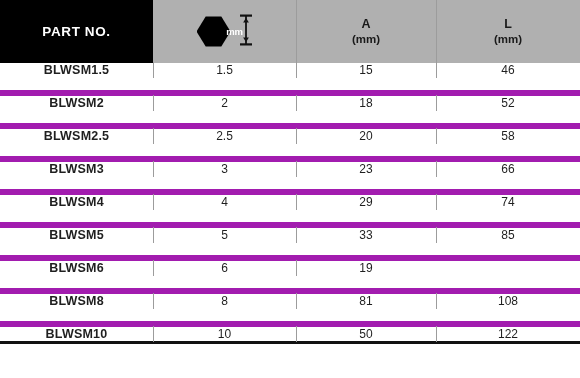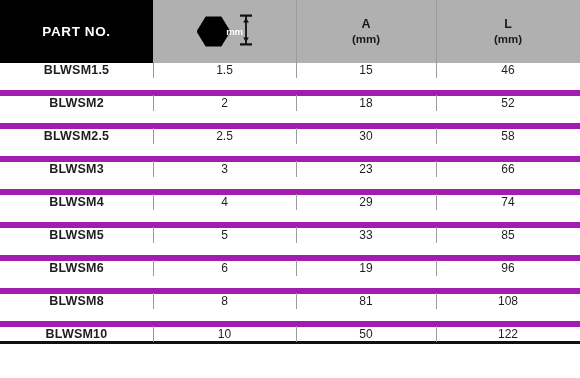--- a/index.html
+++ b/index.html
@@ -195,21 +195,21 @@
       </div>
       <div class="row">
         <div class="td c1">BLWSM2</div>
         <div class="td c2">2</div>
         <div class="td c3">18</div>
         <div class="td c4">52</div>
       </div>
       <div class="row">
         <div class="td c1">BLWSM2.5</div>
         <div class="td c2">2.5</div>
-        <div class="td c3">30</div>
+        <div class="td c3">20</div>
         <div class="td c4">58</div>
       </div>
       <div class="row">
         <div class="td c1">BLWSM3</div>
         <div class="td c2">3</div>
         <div class="td c3">23</div>
         <div class="td c4">66</div>
       </div>
       <div class="row">
         <div class="td c1">BLWSM4</div>
@@ -220,21 +220,20 @@
       <div class="row">
         <div class="td c1">BLWSM5</div>
         <div class="td c2">5</div>
         <div class="td c3">33</div>
         <div class="td c4">85</div>
       </div>
       <div class="row">
         <div class="td c1">BLWSM6</div>
         <div class="td c2">6</div>
         <div class="td c3">19</div>
-        <div class="td c4">96</div>
       </div>
       <div class="row">
         <div class="td c1">BLWSM8</div>
         <div class="td c2">8</div>
         <div class="td c3">81</div>
         <div class="td c4">108</div>
       </div>
       <div class="row">
         <div class="td c1">BLWSM10</div>
         <div class="td c2">10</div>

